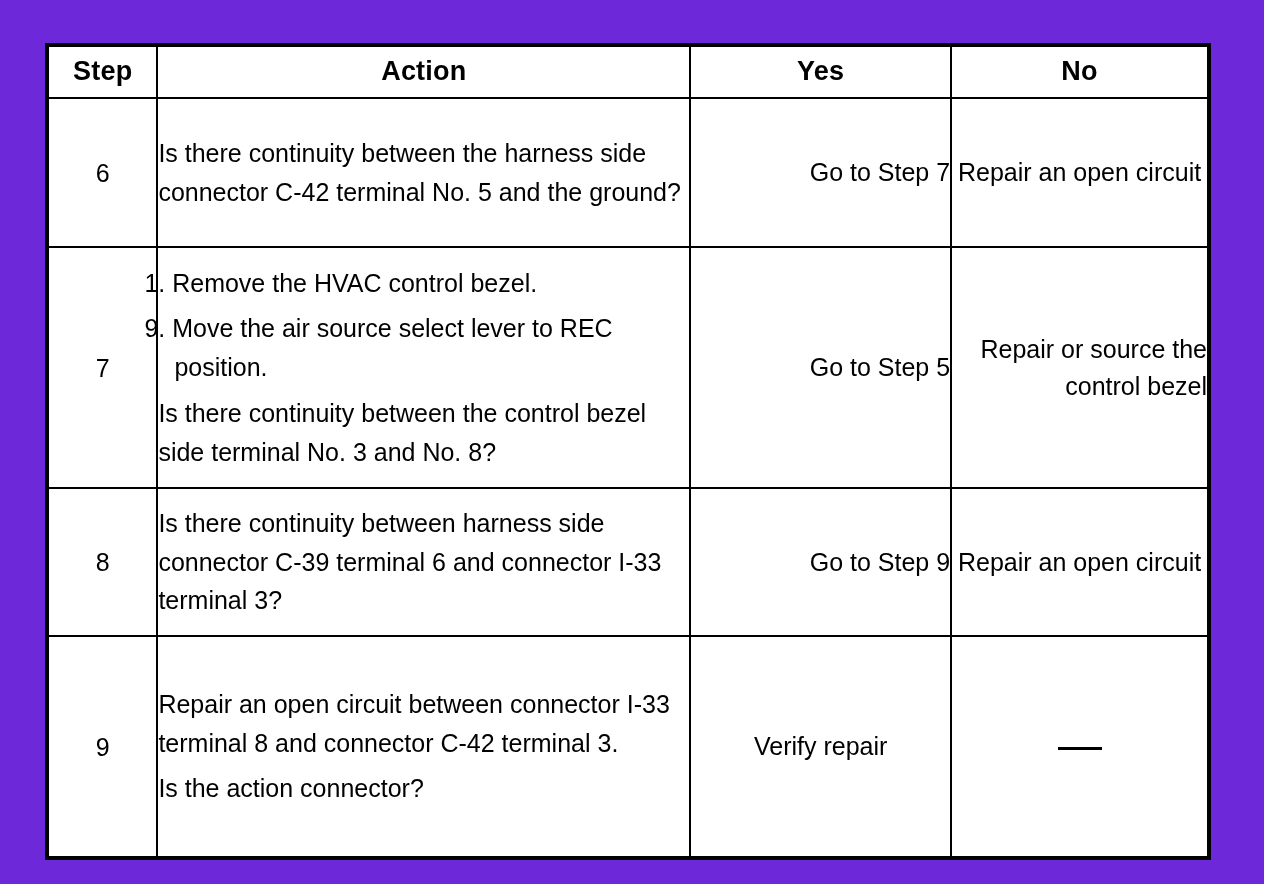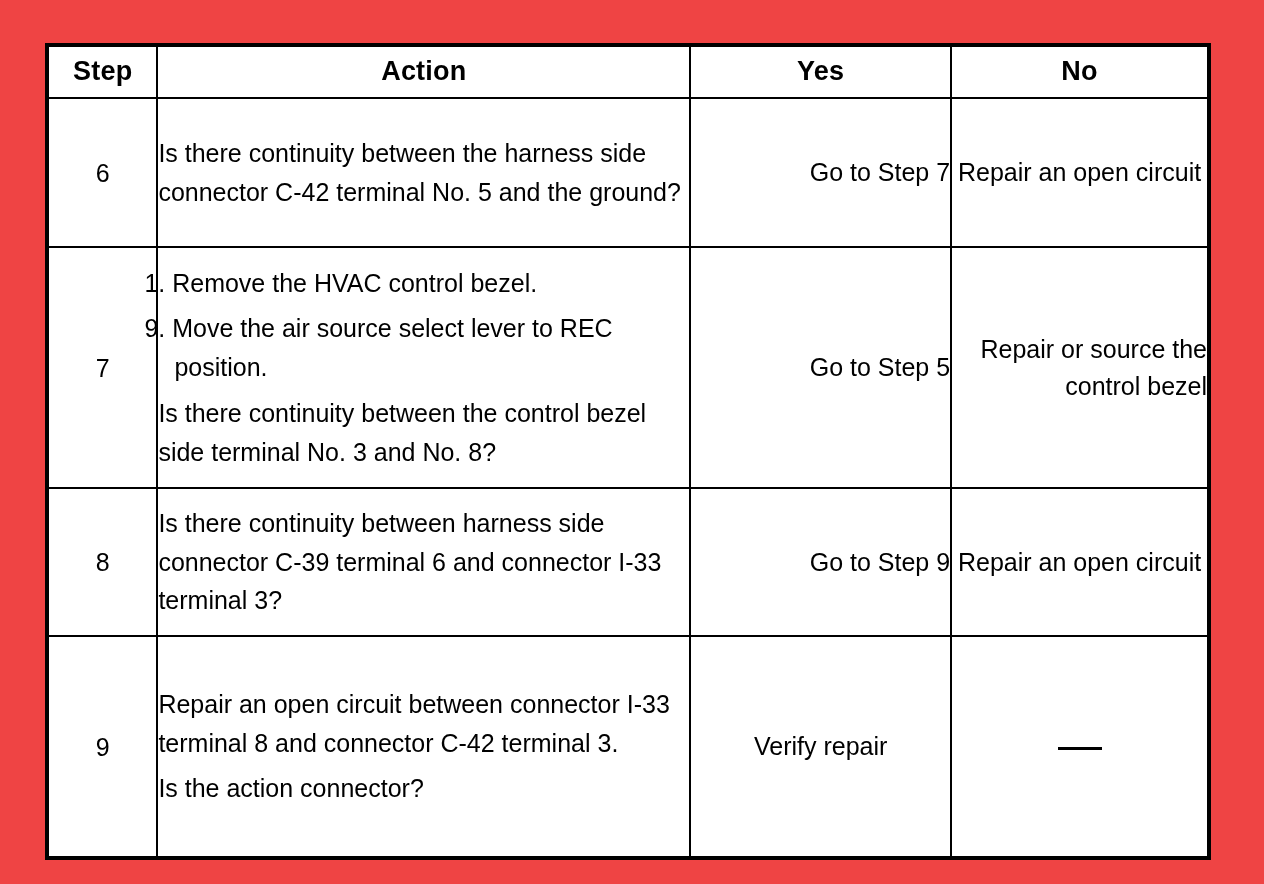--- a/index.html
+++ b/index.html
@@ -13,21 +13,21 @@
     height: 884px;
     font-family: "Liberation Sans", sans-serif;
     color: #000000;
     overflow: hidden;
   }
 
   .page {
     position: relative;
     width: 1264px;
     height: 884px;
-    background: #ef4444;
+    background: #6d28d9;
   }
 
   
   .dtc-table {
     position: absolute;
     left: 45px;
     top: 43px;
     width: 1166px;
     height: 814px;
     border-collapse: collapse;

